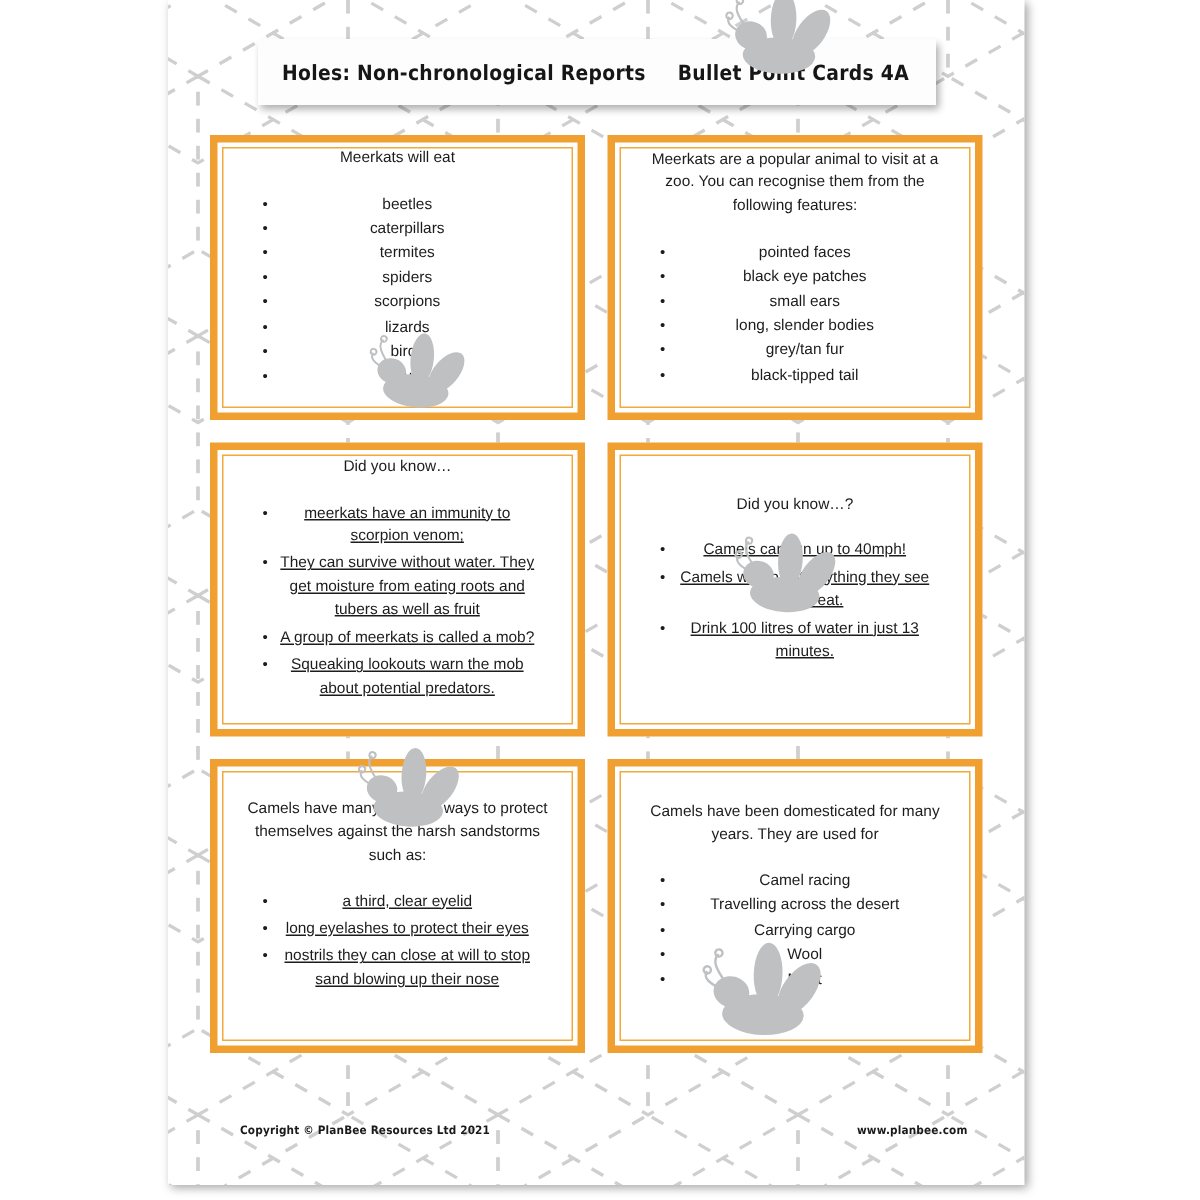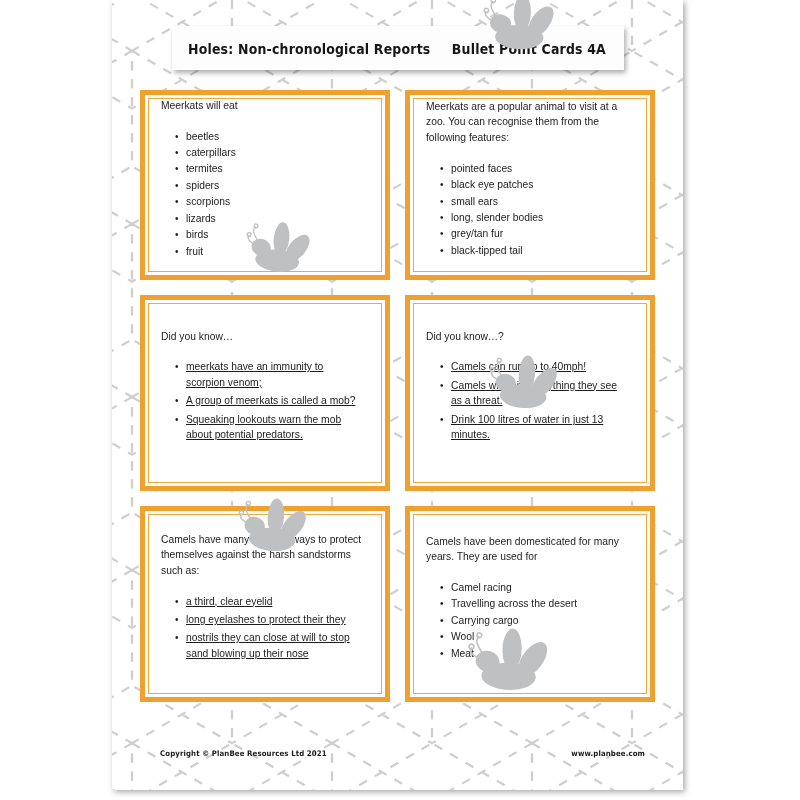--- a/index.html
+++ b/index.html
@@ -64,20 +64,21 @@
   #card-grid {
     position: absolute;
     left: 28px; top: 90px;
     width: 475px;
     display: grid;
     grid-template-columns: 250px 250px;
     grid-template-rows: 190px 196px 196px;
     column-gap: 15px;
     row-gap: 15px;
     z-index: 4;
+    text-align: center;
   }
 
   .card {
     position: relative;
     background: #ffffff;
     border: 5px solid #F0A030;
     box-sizing: border-box;
     overflow: hidden;
   }
   .card-inner {
@@ -269,20 +270,21 @@
             <li>black-tipped tail</li>
           </ul>
         </div>
       </div>
 
       <div class="card tight">
         <div class="card-inner">
           <p class="card-intro">Did you know…</p>
           <ul class="card-list">
             <li>meerkats have an immunity to scorpion venom;</li>
+            <li>They can survive without water. They get moisture from eating roots and tubers as well as fruit</li>
             <li>A group of meerkats is called a mob?</li>
             <li>Squeaking lookouts warn the mob about potential predators.</li>
           </ul>
         </div>
       </div>
 
       <div class="card tight">
         <div class="card-inner">
           <p class="card-intro">Did you know…?</p>
           <ul class="card-list">
@@ -291,21 +293,21 @@
             <li>Drink 100 litres of water in just 13 minutes.</li>
           </ul>
         </div>
       </div>
 
       <div class="card tight">
         <div class="card-inner">
           <p class="card-intro">Camels have many different ways to protect themselves against the harsh sandstorms such as:</p>
           <ul class="card-list">
             <li>a third, clear eyelid</li>
-            <li>long eyelashes to protect their they</li>
+            <li>long eyelashes to protect their eyes</li>
             <li>nostrils they can close at will to stop sand blowing up their nose</li>
           </ul>
         </div>
       </div>
 
       <div class="card">
         <div class="card-inner">
           <p class="card-intro">Camels have been domesticated for many years. They are used for</p>
           <ul class="card-list">
             <li>Camel racing</li>

